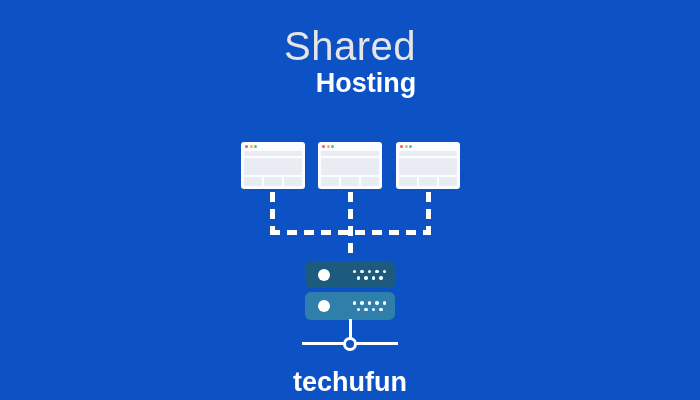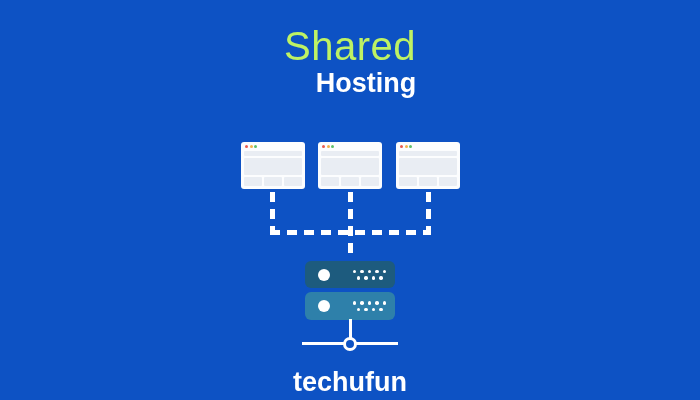--- a/index.html
+++ b/index.html
@@ -5,21 +5,21 @@
   html,body { margin:0; padding:0; }
   body { font-family:"Liberation Sans","DejaVu Sans",sans-serif; }
   .stage {
     position:relative; width:700px; height:400px;
     background:#0d52c4; overflow:hidden;
   }
 
   
   .title-primary {
     position:absolute; top:24px; left:0; width:700px;
-    text-align:center; color:#bef264;
+    text-align:center; color:#e5e5e5;
     font-size:40px; font-weight:300; letter-spacing:0.5px;
   }
   .title-secondary {
     position:absolute; top:68px; left:16px; width:700px;
     text-align:center; color:#ffffff;
     font-size:27px; font-weight:700;
   }
   .brand {
     position:absolute; bottom:2px; left:0; width:700px;
     text-align:center; color:#ffffff;

